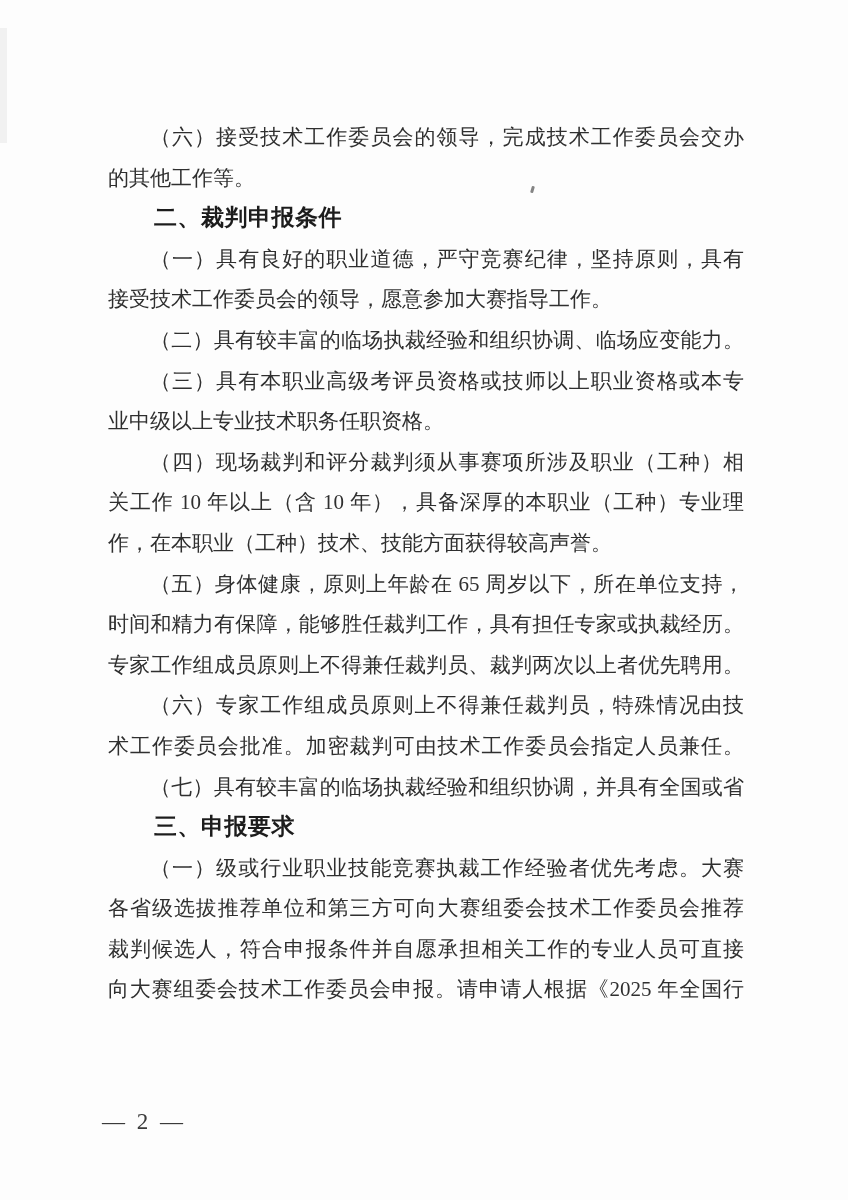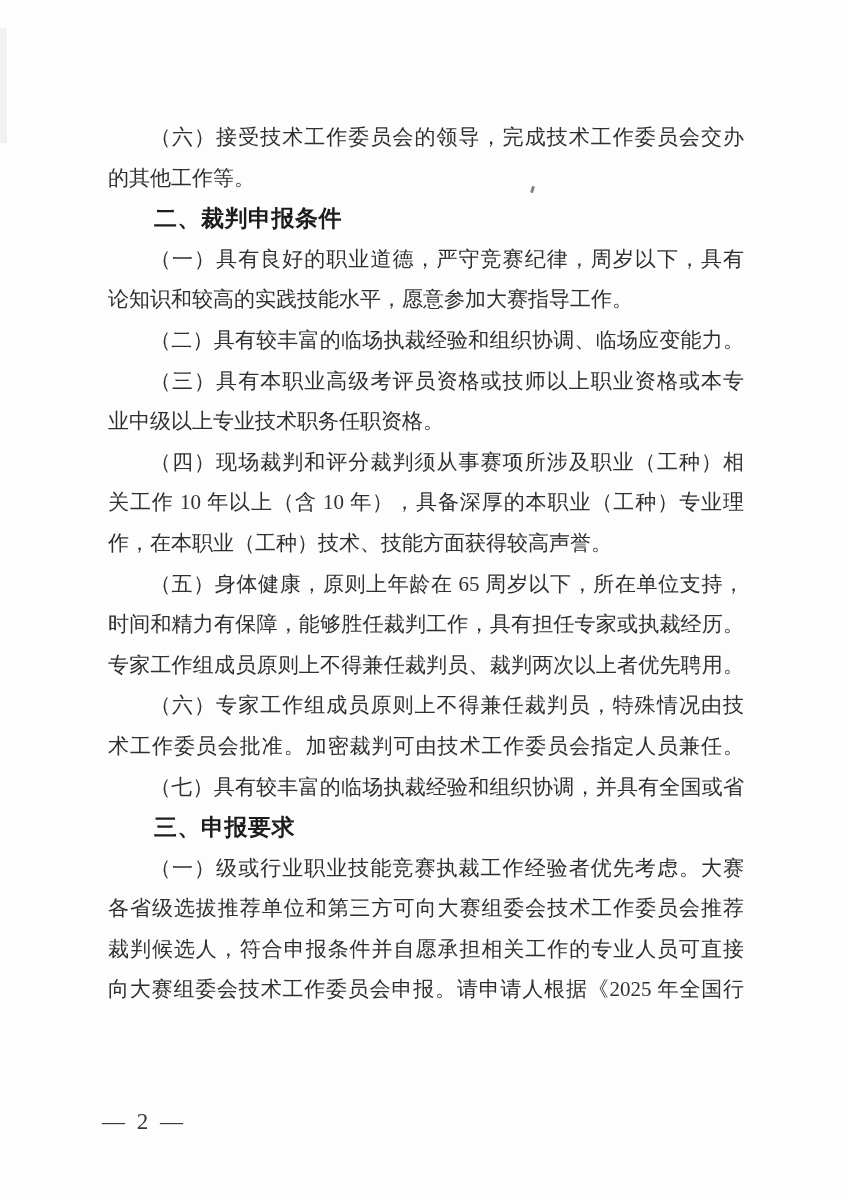--- a/index.html
+++ b/index.html
@@ -49,21 +49,21 @@
     overflow: hidden;
   }
   .line.indent {
     text-indent: 2em;
   }
   .line.fill {
     text-align: justify;
     text-align-last: justify;
   }
   .line.heading {
-    font-family: Liberation Sans, sans-serif;
+    font-family: Liberation Serif, serif;
     font-weight: 700;
     font-size: 23px;
     color: #1c1c1c;
     text-indent: 2em;
     letter-spacing: 0.5px;
   }
   .page-number {
     position: absolute;
     left: 102px;
     top: 1106px;
@@ -77,22 +77,22 @@
 </head>
 <body>
 
 <div class="page">
   <div class="edge-strip"></div>
   <div class="artifact-mark"></div>
   <div class="doc-body">
       <div class="line indent fill">（六）接受技术工作委员会的领导，完成技术工作委员会交办</div>
       <div class="line">的其他工作等。</div>
       <div class="line heading">二、裁判申报条件</div>
-      <div class="line indent fill">（一）具有良好的职业道德，严守竞赛纪律，周岁以下，具有</div>
-      <div class="line">论知识和较高的实践技能水平，愿意参加大赛指导工作。</div>
+      <div class="line indent fill">（一）具有良好的职业道德，严守竞赛纪律，坚持原则，具有</div>
+      <div class="line">接受技术工作委员会的领导，愿意参加大赛指导工作。</div>
       <div class="line indent fill">（二）具有较丰富的临场执裁经验和组织协调、临场应变能力。</div>
       <div class="line indent fill">（三）具有本职业高级考评员资格或技师以上职业资格或本专</div>
       <div class="line">业中级以上专业技术职务任职资格。</div>
       <div class="line indent fill">（四）现场裁判和评分裁判须从事赛项所涉及职业（工种）相</div>
       <div class="line fill">关工作 10 年以上（含 10 年），具备深厚的本职业（工种）专业理</div>
       <div class="line">作，在本职业（工种）技术、技能方面获得较高声誉。</div>
       <div class="line indent fill">（五）身体健康，原则上年龄在 65 周岁以下，所在单位支持，</div>
       <div class="line fill">时间和精力有保障，能够胜任裁判工作，具有担任专家或执裁经历。</div>
       <div class="line fill">专家工作组成员原则上不得兼任裁判员、裁判两次以上者优先聘用。</div>
       <div class="line indent fill">（六）专家工作组成员原则上不得兼任裁判员，特殊情况由技</div>

